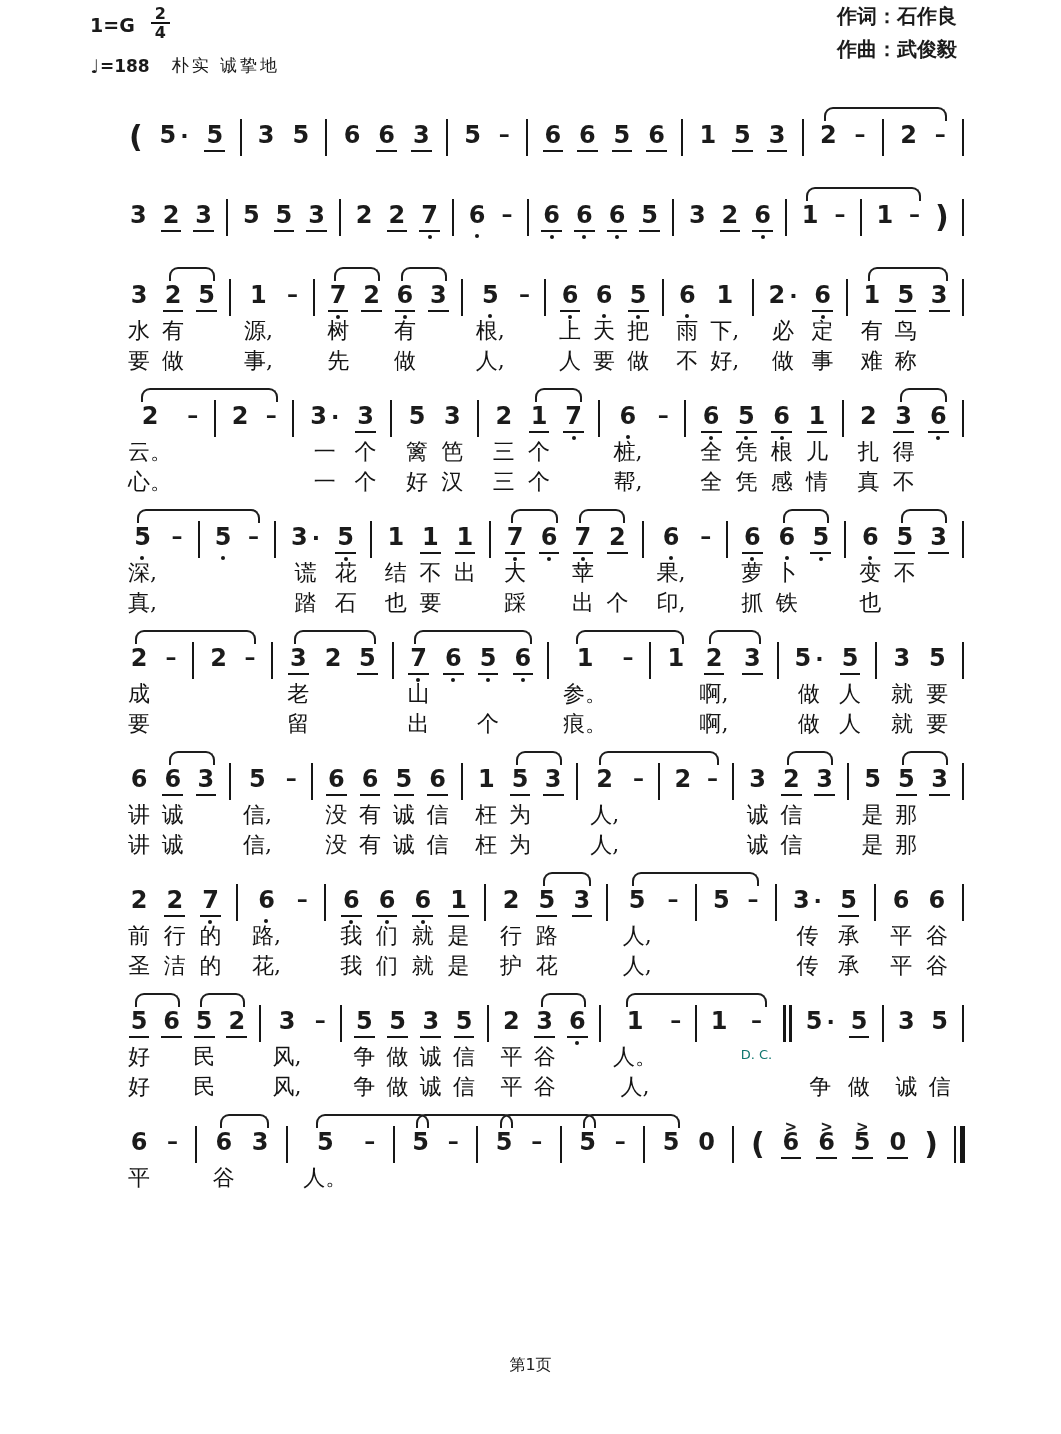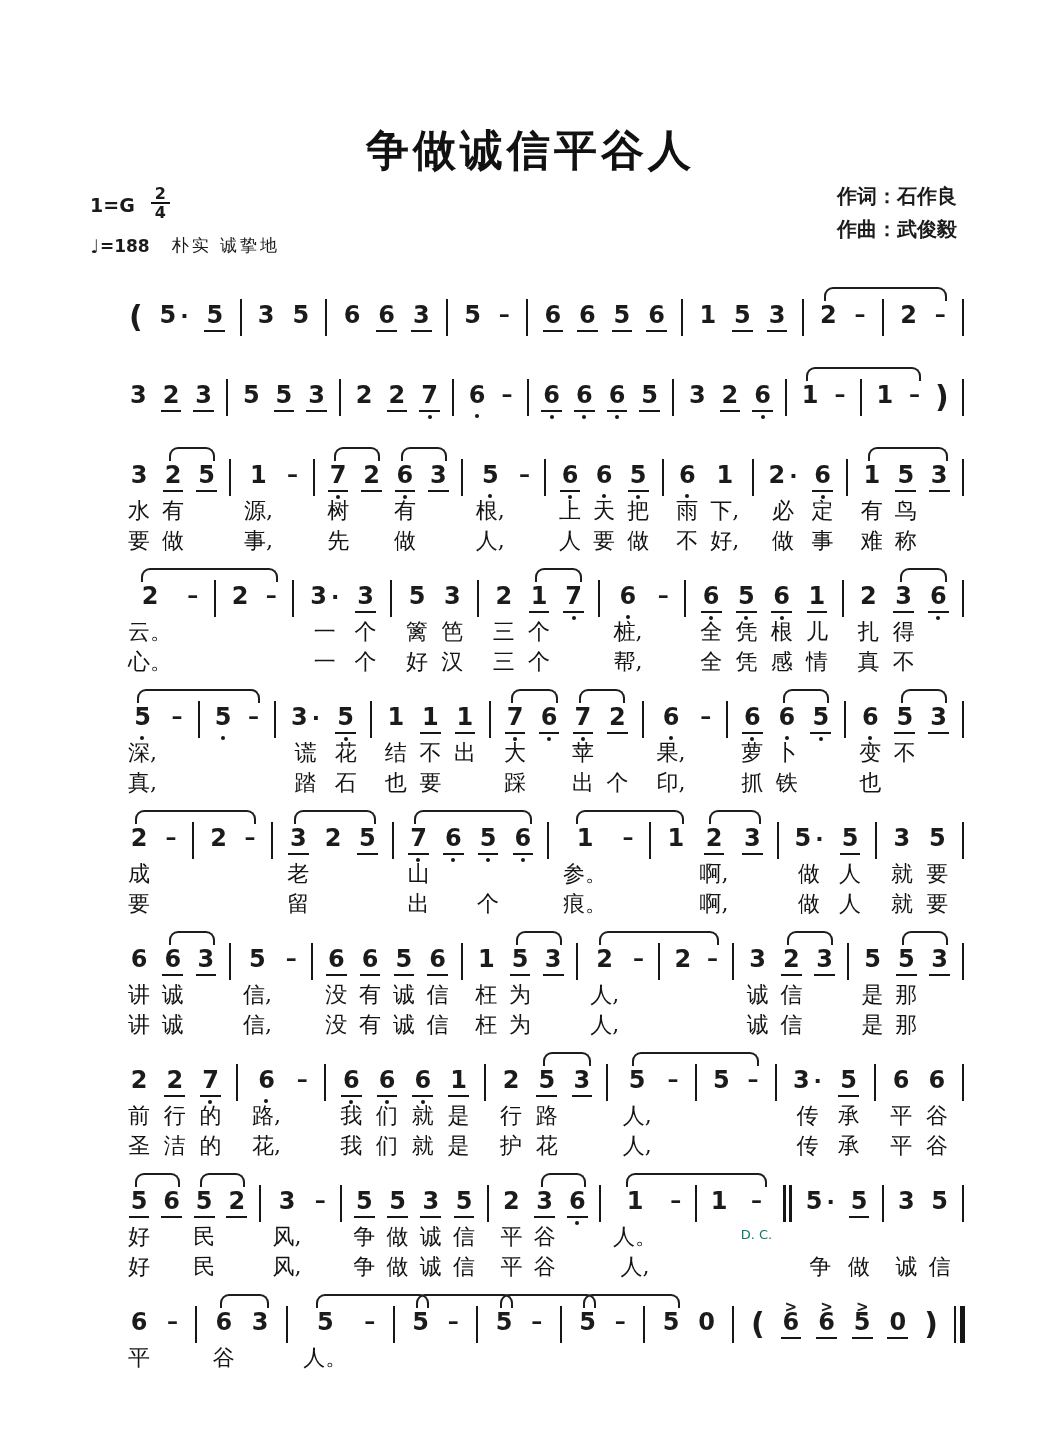--- a/index.html
+++ b/index.html
@@ -53,21 +53,20 @@
        border-radius:9px 9px 0 0;}
   
   .footer{position:absolute;left:0;right:0;bottom:58px;text-align:center;
           font-size:16px;color:#222;}
 </style>
 </head>
 <body>
 
 <div class="page">
 
-  <h1 class="title">争做诚信平谷人</h1>
 
   <div class="meta">
     <div class="meta-left">
       <div class="keyrow">
         <span>1=G</span>
         <span class="frac">
           <span class="fn">2</span>
           <span class="fd">4</span>
         </span>
       </div>
@@ -2009,13 +2008,14 @@
           <div class="ly"></div>
         </div>
         <div class="arc" style="left: 91.6px; width: 45.1px;"></div>
         <div class="arc" style="left: 188.2px; width: 108.5px;"></div>
         <div class="arc" style="left: 288.3px; width: 92.4px;"></div>
         <div class="arc" style="left: 372.3px; width: 91.4px;"></div>
         <div class="arc" style="left: 455.3px; width: 92.4px;"></div>
       </div>
     </div>
 
+  <div class="footer">第1页</div>
 </div>
 
 </body></html>

